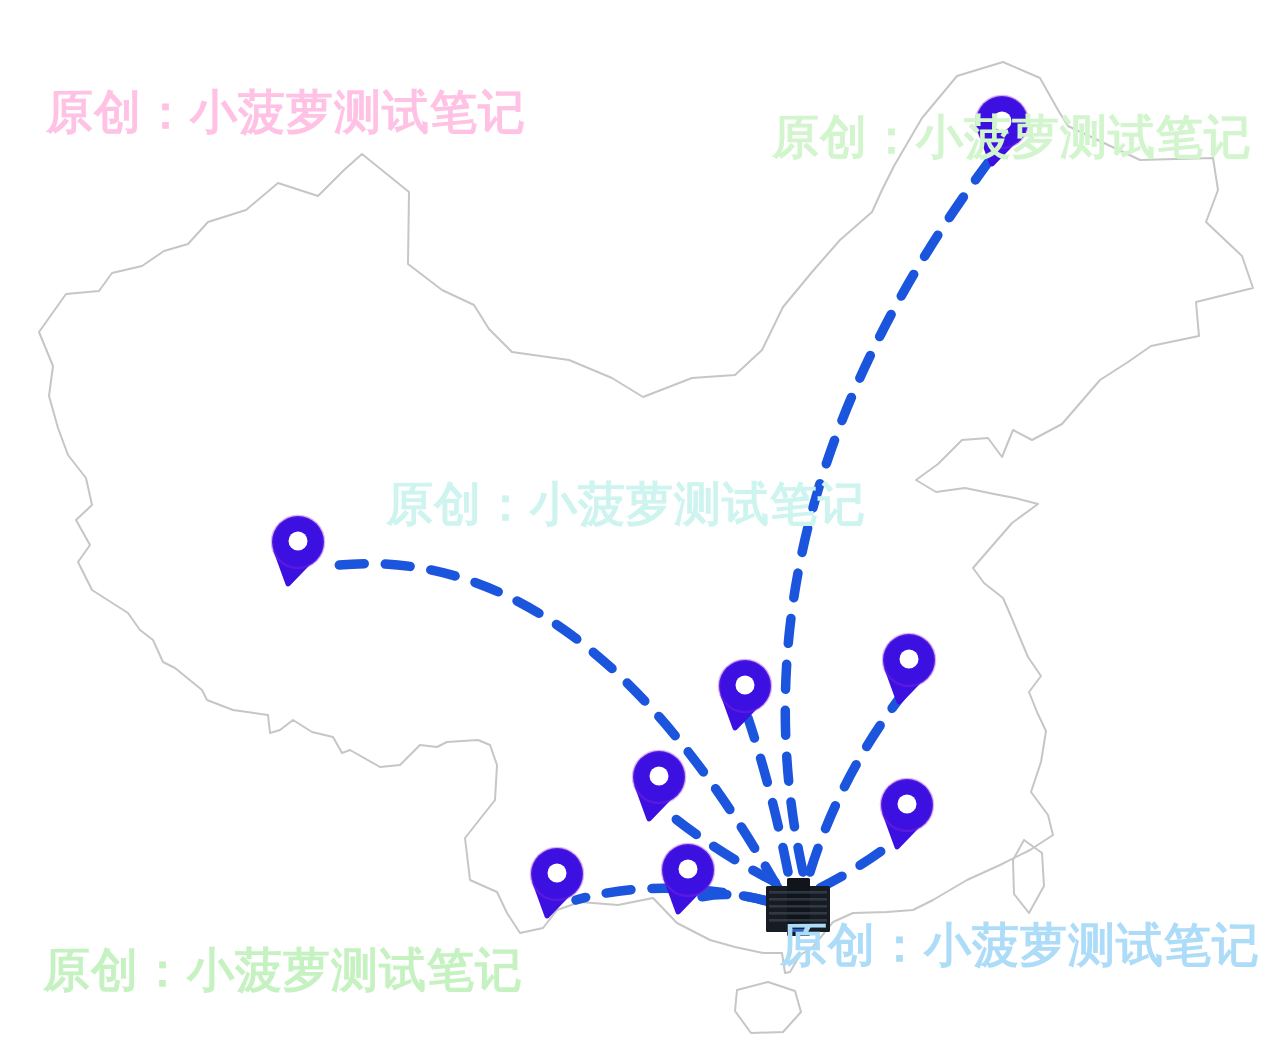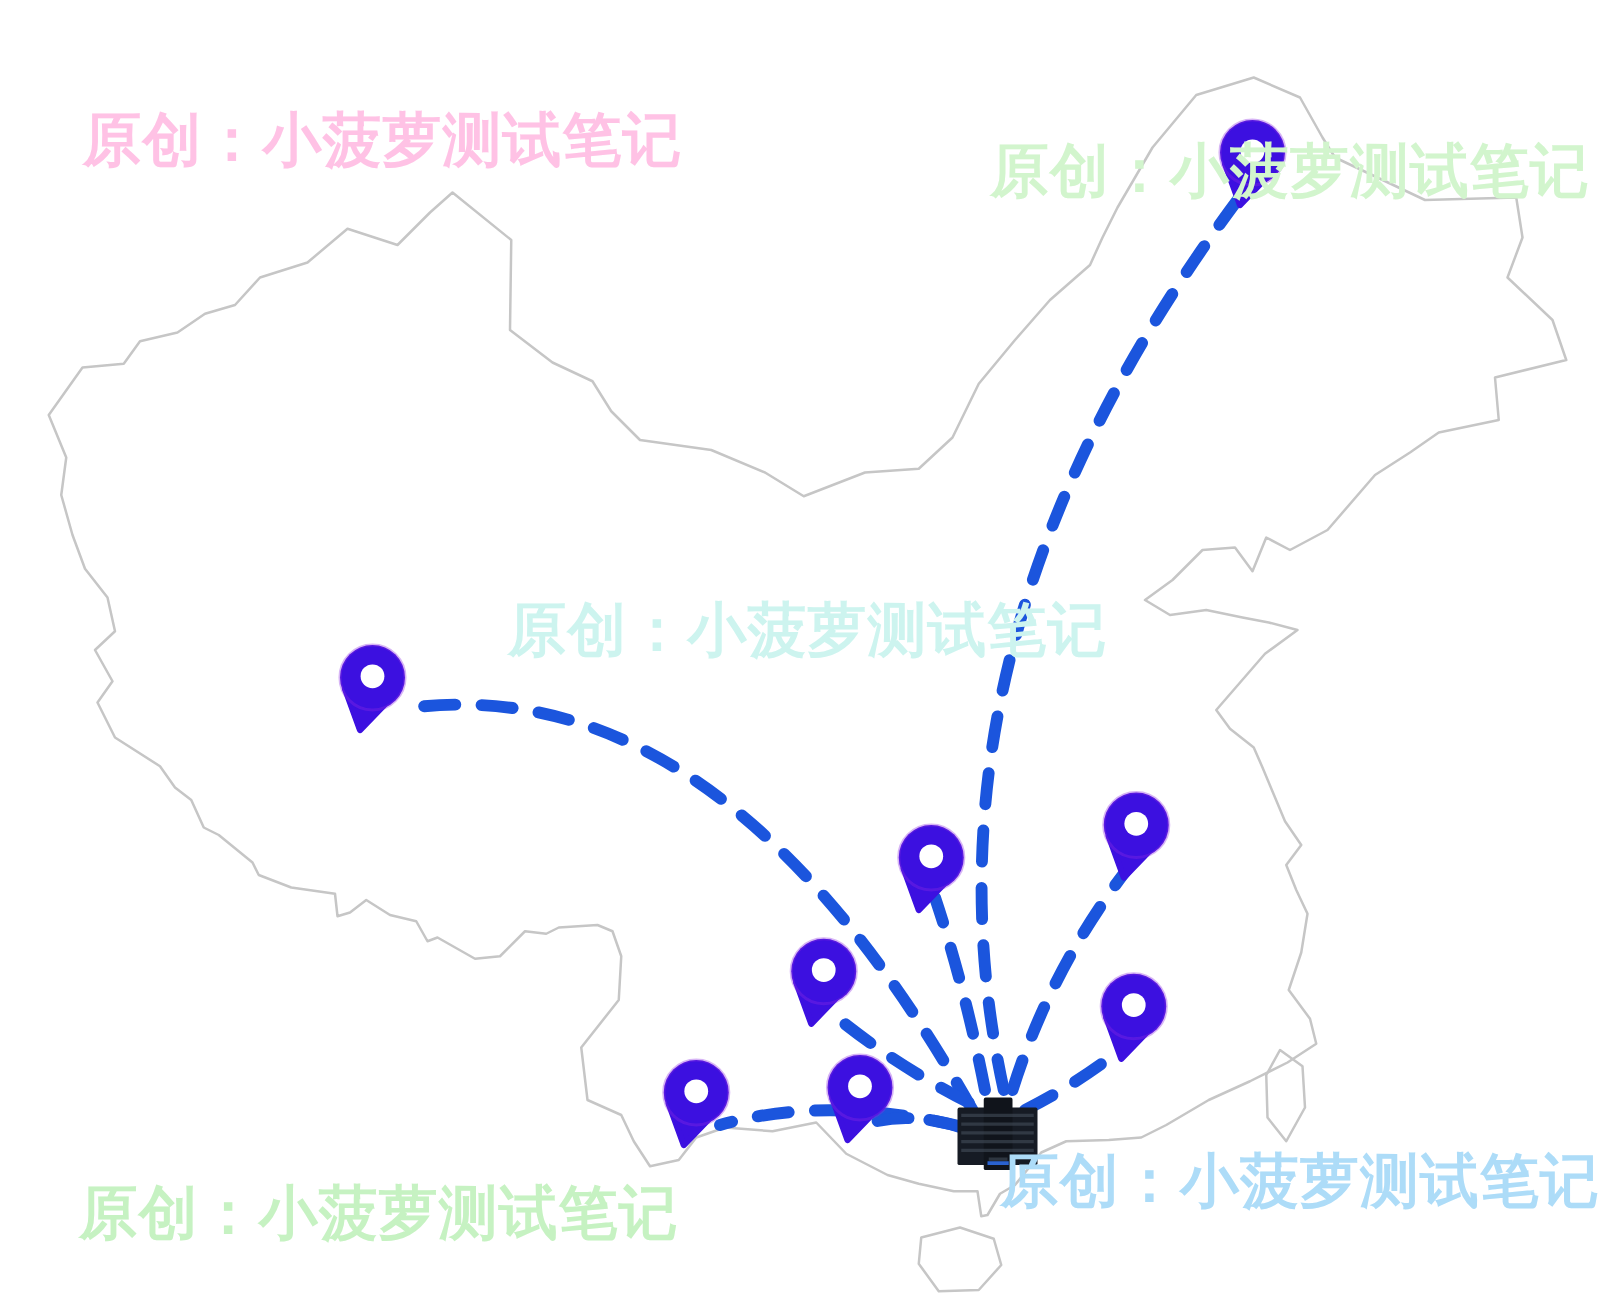--- a/index.html
+++ b/index.html
@@ -12,21 +12,20 @@
   }
   .map-svg{position:absolute;left:0;top:0;}
   .watermark{
     position:absolute;
     font-size:47px;
     font-weight:700;
     letter-spacing:1px;
     white-space:nowrap;
     user-select:none;
     line-height:1;
-    margin-left:20px;
   }
 </style>
 </head>
 <body>
 
 <div class="stage">
 
   <svg class="map-svg" width="1280" height="1043" viewBox="0 0 1280 1043">
 
     <path id="china-outline" fill="none" stroke-width="2" stroke-linejoin="round" d="M92,590 L78,562 90,545 76,520 92,505 86,478 68,455 58,428 49,396 53,366 39,332

